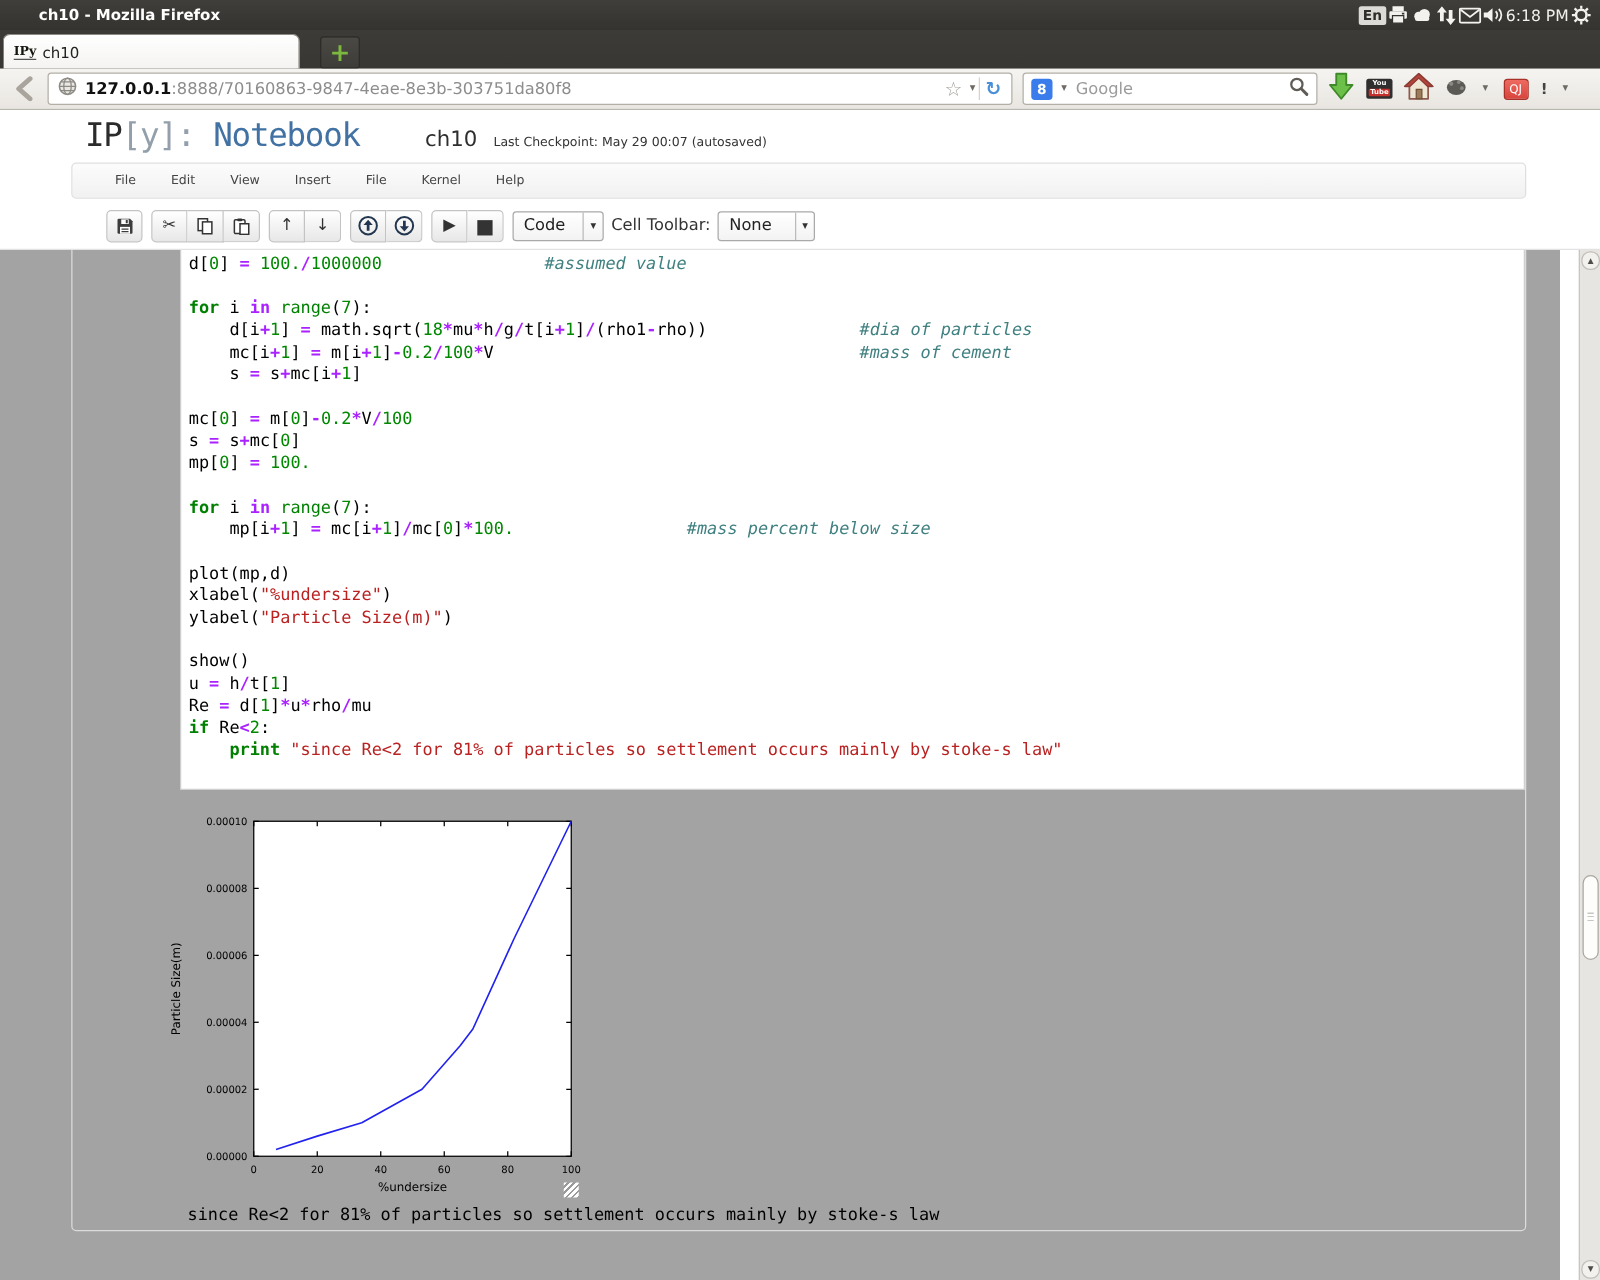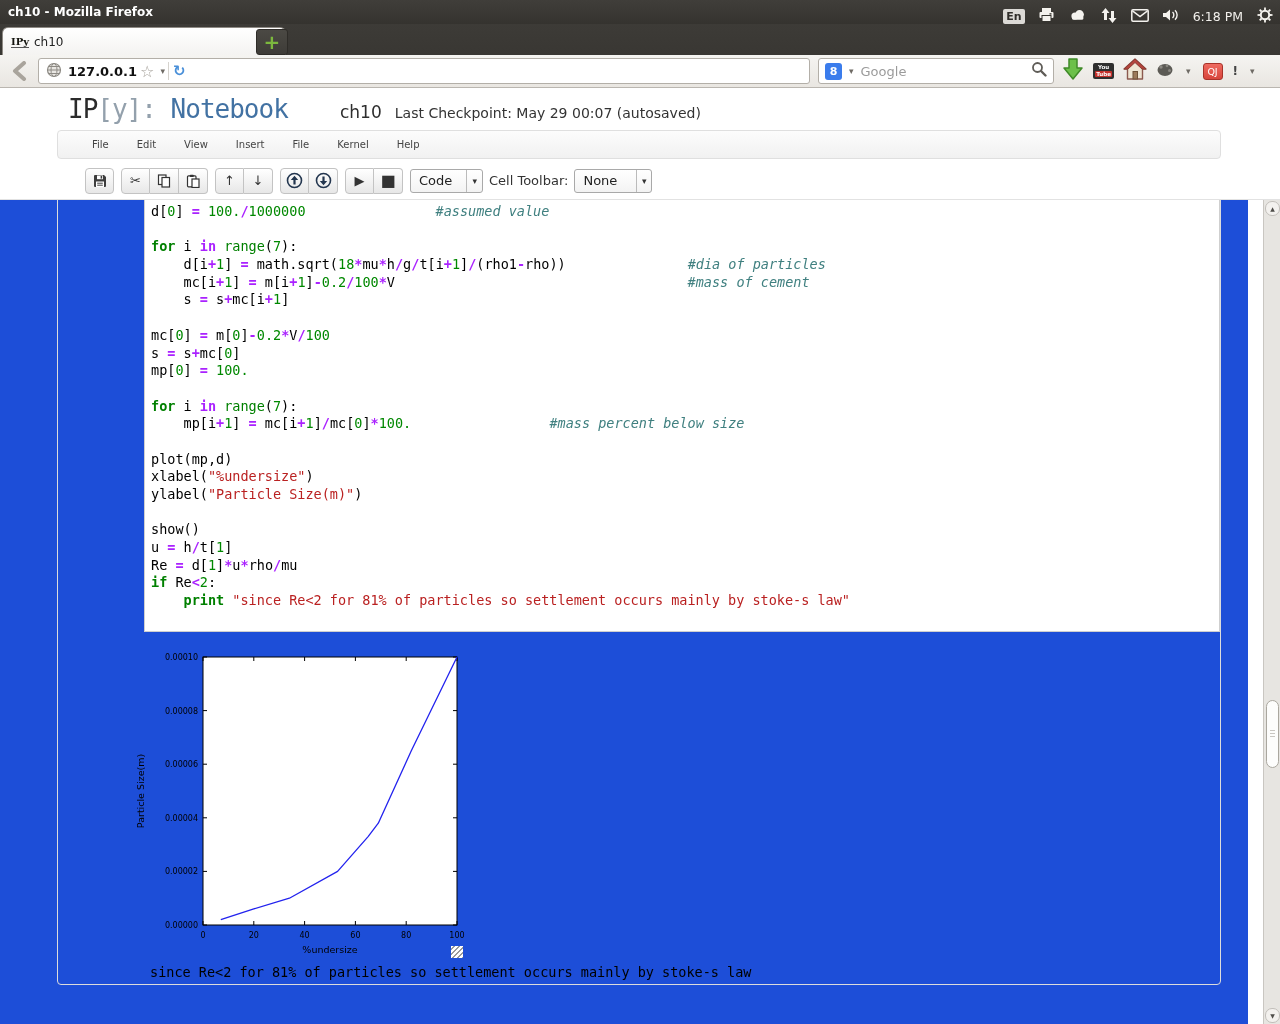--- a/index.html
+++ b/index.html
@@ -3,31 +3,31 @@
 <meta charset="utf-8">
 <style>
   * { margin:0; padding:0; box-sizing:border-box; }
   html,body { width:1280px; height:1024px; overflow:hidden; background:#fff;
               font-family:"DejaVu Sans","Liberation Sans",sans-serif; }
 
   
   #topbar { position:absolute; left:0; top:0; width:1280px; height:24px;
             background:linear-gradient(#403e3a,#35332f); color:#fff;
             display:flex; align-items:center; }
-  #win-title { margin-left:8px; font-size:12px; font-weight:bold; }
-  #tray { position:absolute; right:6px; top:0; height:24px; display:flex; align-items:flex-end; gap:13px;padding-left:25px; }
+  #win-title { margin-left:31px; font-size:12px; font-weight:bold; }
+  #tray { position:absolute; right:6px; top:0; height:24px; display:flex; align-items:center; gap:1px;padding-left:25px; }
   .tray-ic { display:inline-flex; align-items:center; justify-content:center; width:18px; height:18px; }
   #kb-badge { background:#dcdad6; color:#2f2d29; font-size:11px; font-weight:bold;
               border-radius:2px; padding:1px 3px; }
   #clock { font-size:12.5px; color:#f2f0ec; }
 
   
   #tabbar { position:absolute; left:0; top:24px; width:1280px; height:31px;
             background:linear-gradient(#3d3b37,#393733); }
-  #tab-active { position:absolute; left:2px; top:3px; width:284px; height:28px;
+  #tab-active { position:absolute; left:2px; top:3px; width:238px; height:28px;
                 background:linear-gradient(#ffffff,#f4f3f1); border:1px solid #8e8a84; border-bottom:none;
                 border-radius:6px 6px 0 0; display:flex; align-items:center; padding-left:8px; gap:5px; }
   #tab-favicon { font-family:"DejaVu Serif",serif; font-size:10px; font-weight:bold; color:#15150f;
                  border-bottom:1px solid #555; line-height:11px; }
   #tab-title { font-size:12px; color:#222; }
   #newtab-btn { position:absolute; left:256px; top:5px; width:32px; height:26px;
                 background:linear-gradient(#4b4944,#3e3c38); border:1px solid #2e2c28; border-radius:3px;
                 display:flex; align-items:center; justify-content:center;
                 color:#7cb83e; font-size:20px; font-weight:bold; line-height:20px; }
 
@@ -63,21 +63,21 @@
            display:flex; align-items:center; justify-content:center; }
   #qj-bang { color:#444; font-weight:bold; font-size:12px; margin-left:1px; }
 
   
   #nbheader { position:absolute; left:0; top:88px; width:1251px; height:42px; background:#fff;text-align:center; }
   #nb-logo { position:absolute; left:68px; top:6px; font-family:"DejaVu Sans Mono",monospace;
              font-size:26px; letter-spacing:-1px; }
   #logo-ip { color:#2b2b2b; } #logo-y { color:#93a0ac; } #logo-nb { color:#4272a3; }
   #nb-titlegrp { position:absolute; left:340px; top:14px; display:flex; align-items:baseline; gap:13px; }
   #nb-title { font-size:17px; color:#2e2e2e; }
-  #nb-checkpoint { font-size:14px; color:#333; }
+  #nb-checkpoint { font-size:10px; color:#333; }
 
   
   #menubar { position:absolute; left:57px; top:130px; width:1164px; height:29px;
              background:linear-gradient(#fcfcfc,#f1f1f1); border:1px solid #dfdfdf; border-radius:4px;
              display:flex; align-items:center; padding-left:20px; }
   .menu-item { font-size:10px; color:#444; padding:0 14px; }
 
   
   #toolbar { position:absolute; left:0; top:162px; width:1280px; height:38px; background:#fff;
              border-bottom:1px solid #e2e2e2; display:flex; align-items:center; padding-left:85px; }
@@ -91,21 +91,21 @@
   .nbselect { height:24px; background:linear-gradient(#ffffff,#f3f3f3); border:1px solid #a9a9a9;
               border-radius:3px; display:flex; align-items:center; font-size:13px; color:#222;
               margin-right:4px; }
   .nbselect .val { padding:0 8px; flex:1 1 auto; }
   .nbselect .sel-caret { border-left:1px solid #bbb; padding:0 5px; font-size:9px; color:#333;
                          align-self:stretch; display:flex; align-items:center; }
   #ct-label { font-size:13px; color:#333; margin:0 6px 0 2px; }
   #sel-celltype { width:73px; } #sel-celltoolbar { width:78px; }
 
   
-  #content { position:absolute; left:0; top:200px; width:1248px; height:824px; background:#1d4ed8; overflow:hidden; }
+  #content { position:absolute; left:0; top:200px; width:1248px; height:824px; background:#a3a3a3; overflow:hidden; }
   #cellbox { position:absolute; left:57px; top:-15px; width:1164px; height:800px;
              border:1px solid #dcdcdc; border-radius:4px; }
   #inputbox { position:absolute; left:144px; top:-5px; width:1076px; height:437px;
               border:1px solid #cfcfcf; background:#fff; padding:7px 0 0 6px; overflow:hidden; }
   #code { font-family:"DejaVu Sans Mono","Liberation Mono",monospace; font-size:13.5px;
           color:#000; white-space:pre; }
   .cl { height:17.7px; line-height:17.7px; white-space:pre; }
   .tk-k { color:#008000; font-weight:bold; }
   .tk-o { color:#AA22FF; font-weight:bold; }
   .tk-n { color:#008800; }
@@ -211,20 +211,21 @@
     <span>
       <svg width="16" height="16" viewBox="0 0 16 16">
           <circle cx="8" cy="8" r="6.5" fill="#e9e7e3" stroke="#8d8a84" stroke-width="1.2"></circle>
           <ellipse cx="8" cy="8" rx="3" ry="6.5" fill="none" stroke="#8d8a84"></ellipse>
           <line x1="1.5" y1="8" x2="14.5" y2="8" stroke="#8d8a84"></line>
           <line x1="2.5" y1="4.5" x2="13.5" y2="4.5" stroke="#8d8a84"></line>
           <line x1="2.5" y1="11.5" x2="13.5" y2="11.5" stroke="#8d8a84"></line>
         </svg>
     </span>
     <span id="url-host">127.0.0.1</span>
+    <span id="url-rest">:8888/70160863-9847-4eae-8e3b-303751da80f8</span>
     <span class="url-right">
       <span id="star-ic">☆</span>
       <span class="caret">▾</span>
       <span id="reload-ic">↻</span>
     </span>
   </div>
   <div id="searchbox">
     <span id="gicon">8</span>
     <span class="caret">▾</span>
     <span id="search-ph">Google</span>

